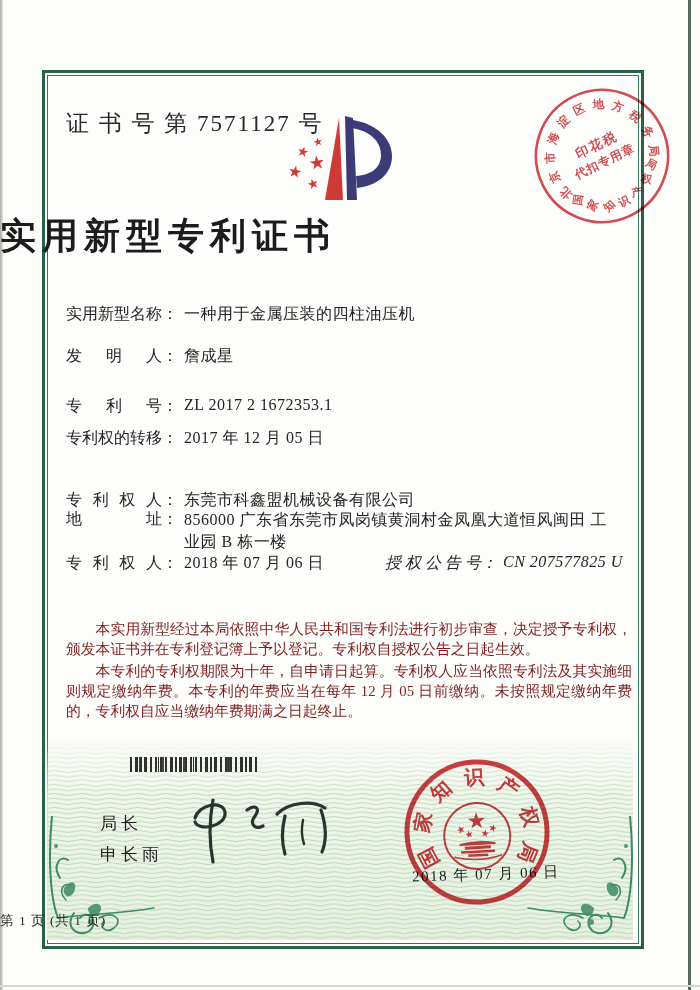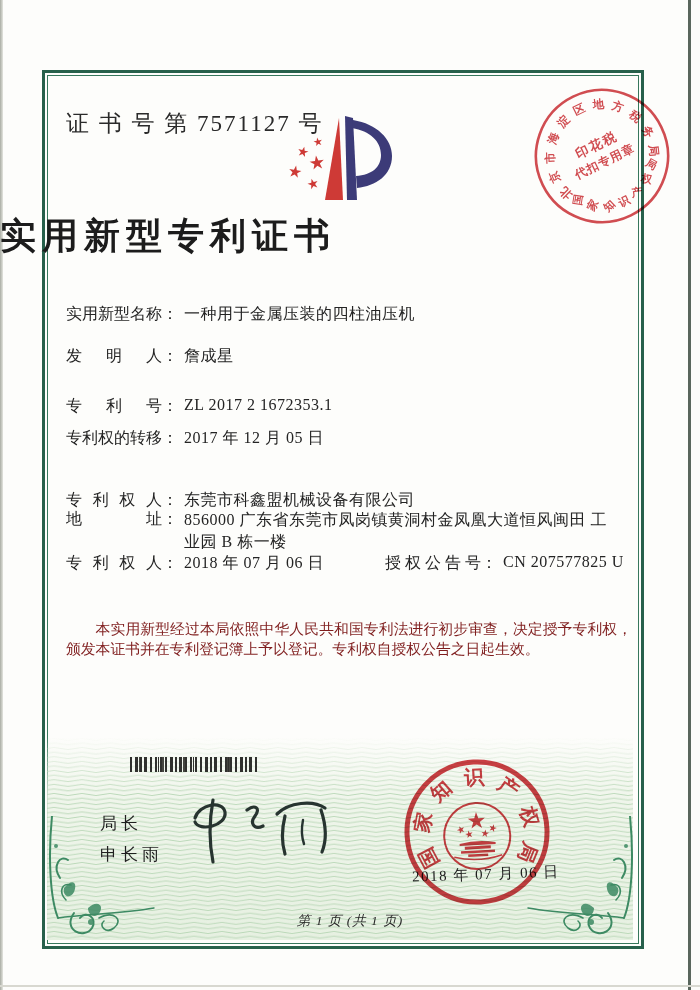--- a/index.html
+++ b/index.html
@@ -28,21 +28,21 @@
   .title{
     position:absolute;left:0;top:212px;width:100%;text-align:left;
     font-size:36px;font-weight:bold;letter-spacing:6px;color:#1c1c1c;
   }
 
   .frow{position:absolute;left:66px;font-size:16px;color:#242424;white-space:nowrap;}
   .flabel{display:inline-block;width:96px;text-align:justify;text-align-last:justify;vertical-align:top;}
   .fcolon{display:inline-block;margin-right:6px;vertical-align:top;}
   .fval{display:inline-block;vertical-align:top;letter-spacing:0.5px;}
   .addr-val{display:inline-block;vertical-align:top;letter-spacing:0.5px;line-height:22px;white-space:normal;width:430px;}
-  .frow-right{position:absolute;left:319px;top:0;white-space:nowrap;}
+  .frow-right{position:absolute;left:319px;top:0;white-space:nowrap;font-style:italic;}
 
   .body-text{
     position:absolute;left:66px;top:619px;width:566px;
     font-size:14.8px;line-height:20px;text-align:justify;color:#7f1d1d;
   }
   .body-text p{margin:0 0 2px 0;text-indent:2em;}
 
   .barcode{
     position:absolute;left:130px;top:757px;width:128px;height:15px;
     background:
@@ -58,22 +58,22 @@
     position:absolute;left:412px;top:865px;font-size:15px;letter-spacing:1.5px;
     color:#1e1e1e;transform:rotate(-2deg);z-index:4;
   }
   .seal{position:absolute;left:397px;top:752px;mix-blend-mode:multiply;z-index:5;}
   .stamp{position:absolute;left:530px;top:84px;mix-blend-mode:multiply;z-index:5;}
 
   .flourish{position:absolute;z-index:2;}
   .flourish.right{transform:scaleX(-1);}
 
   .footer{
-    position:absolute;left:0;top:912px;width:100%;text-align:center;
-    font-size:13.5px;letter-spacing:1px;color:#2a2a2a;z-index:3;font-style:italic;
+    position:absolute;left:0;top:912px;width:100%;
+    font-size:13.5px;letter-spacing:1px;color:#2a2a2a;z-index:3;
   }
 </style>
 </head>
 <body>
 
 <div id="page">
 
   <div class="edge-left"></div>
   <div class="edge-right"></div>
   <div class="edge-right2"></div>
@@ -180,20 +180,21 @@
   </div>
   <div class="frow" style="top:553px;">
     <span class="flabel">专利权人</span><span class="fcolon">：</span><span class="fval">2018 年 07 月 06 日</span>
     <span class="frow-right">
       <span class="flabel">授权公告号</span><span class="fcolon">：</span><span class="fval">CN 207577825 U</span>
     </span>
   </div>
 
   <div class="body-text">
     <p>本实用新型经过本局依照中华人民共和国专利法进行初步审查，决定授予专利权，颁发本证书并在专利登记簿上予以登记。专利权自授权公告之日起生效。</p>
+    <p>本专利的专利权期限为十年，自申请日起算。专利权人应当依照专利法及其实施细则规定缴纳年费。本专利的年费应当在每年 12 月 05 日前缴纳。未按照规定缴纳年费的，专利权自应当缴纳年费期满之日起终止。</p>
   </div>
 
   <div class="barcode"></div>
 
   <div class="signer">
     <div>局长</div>
     <div>申长雨</div>
   </div>
 
   <svg class="signature" width="160" height="80" viewBox="0 0 160 80">

